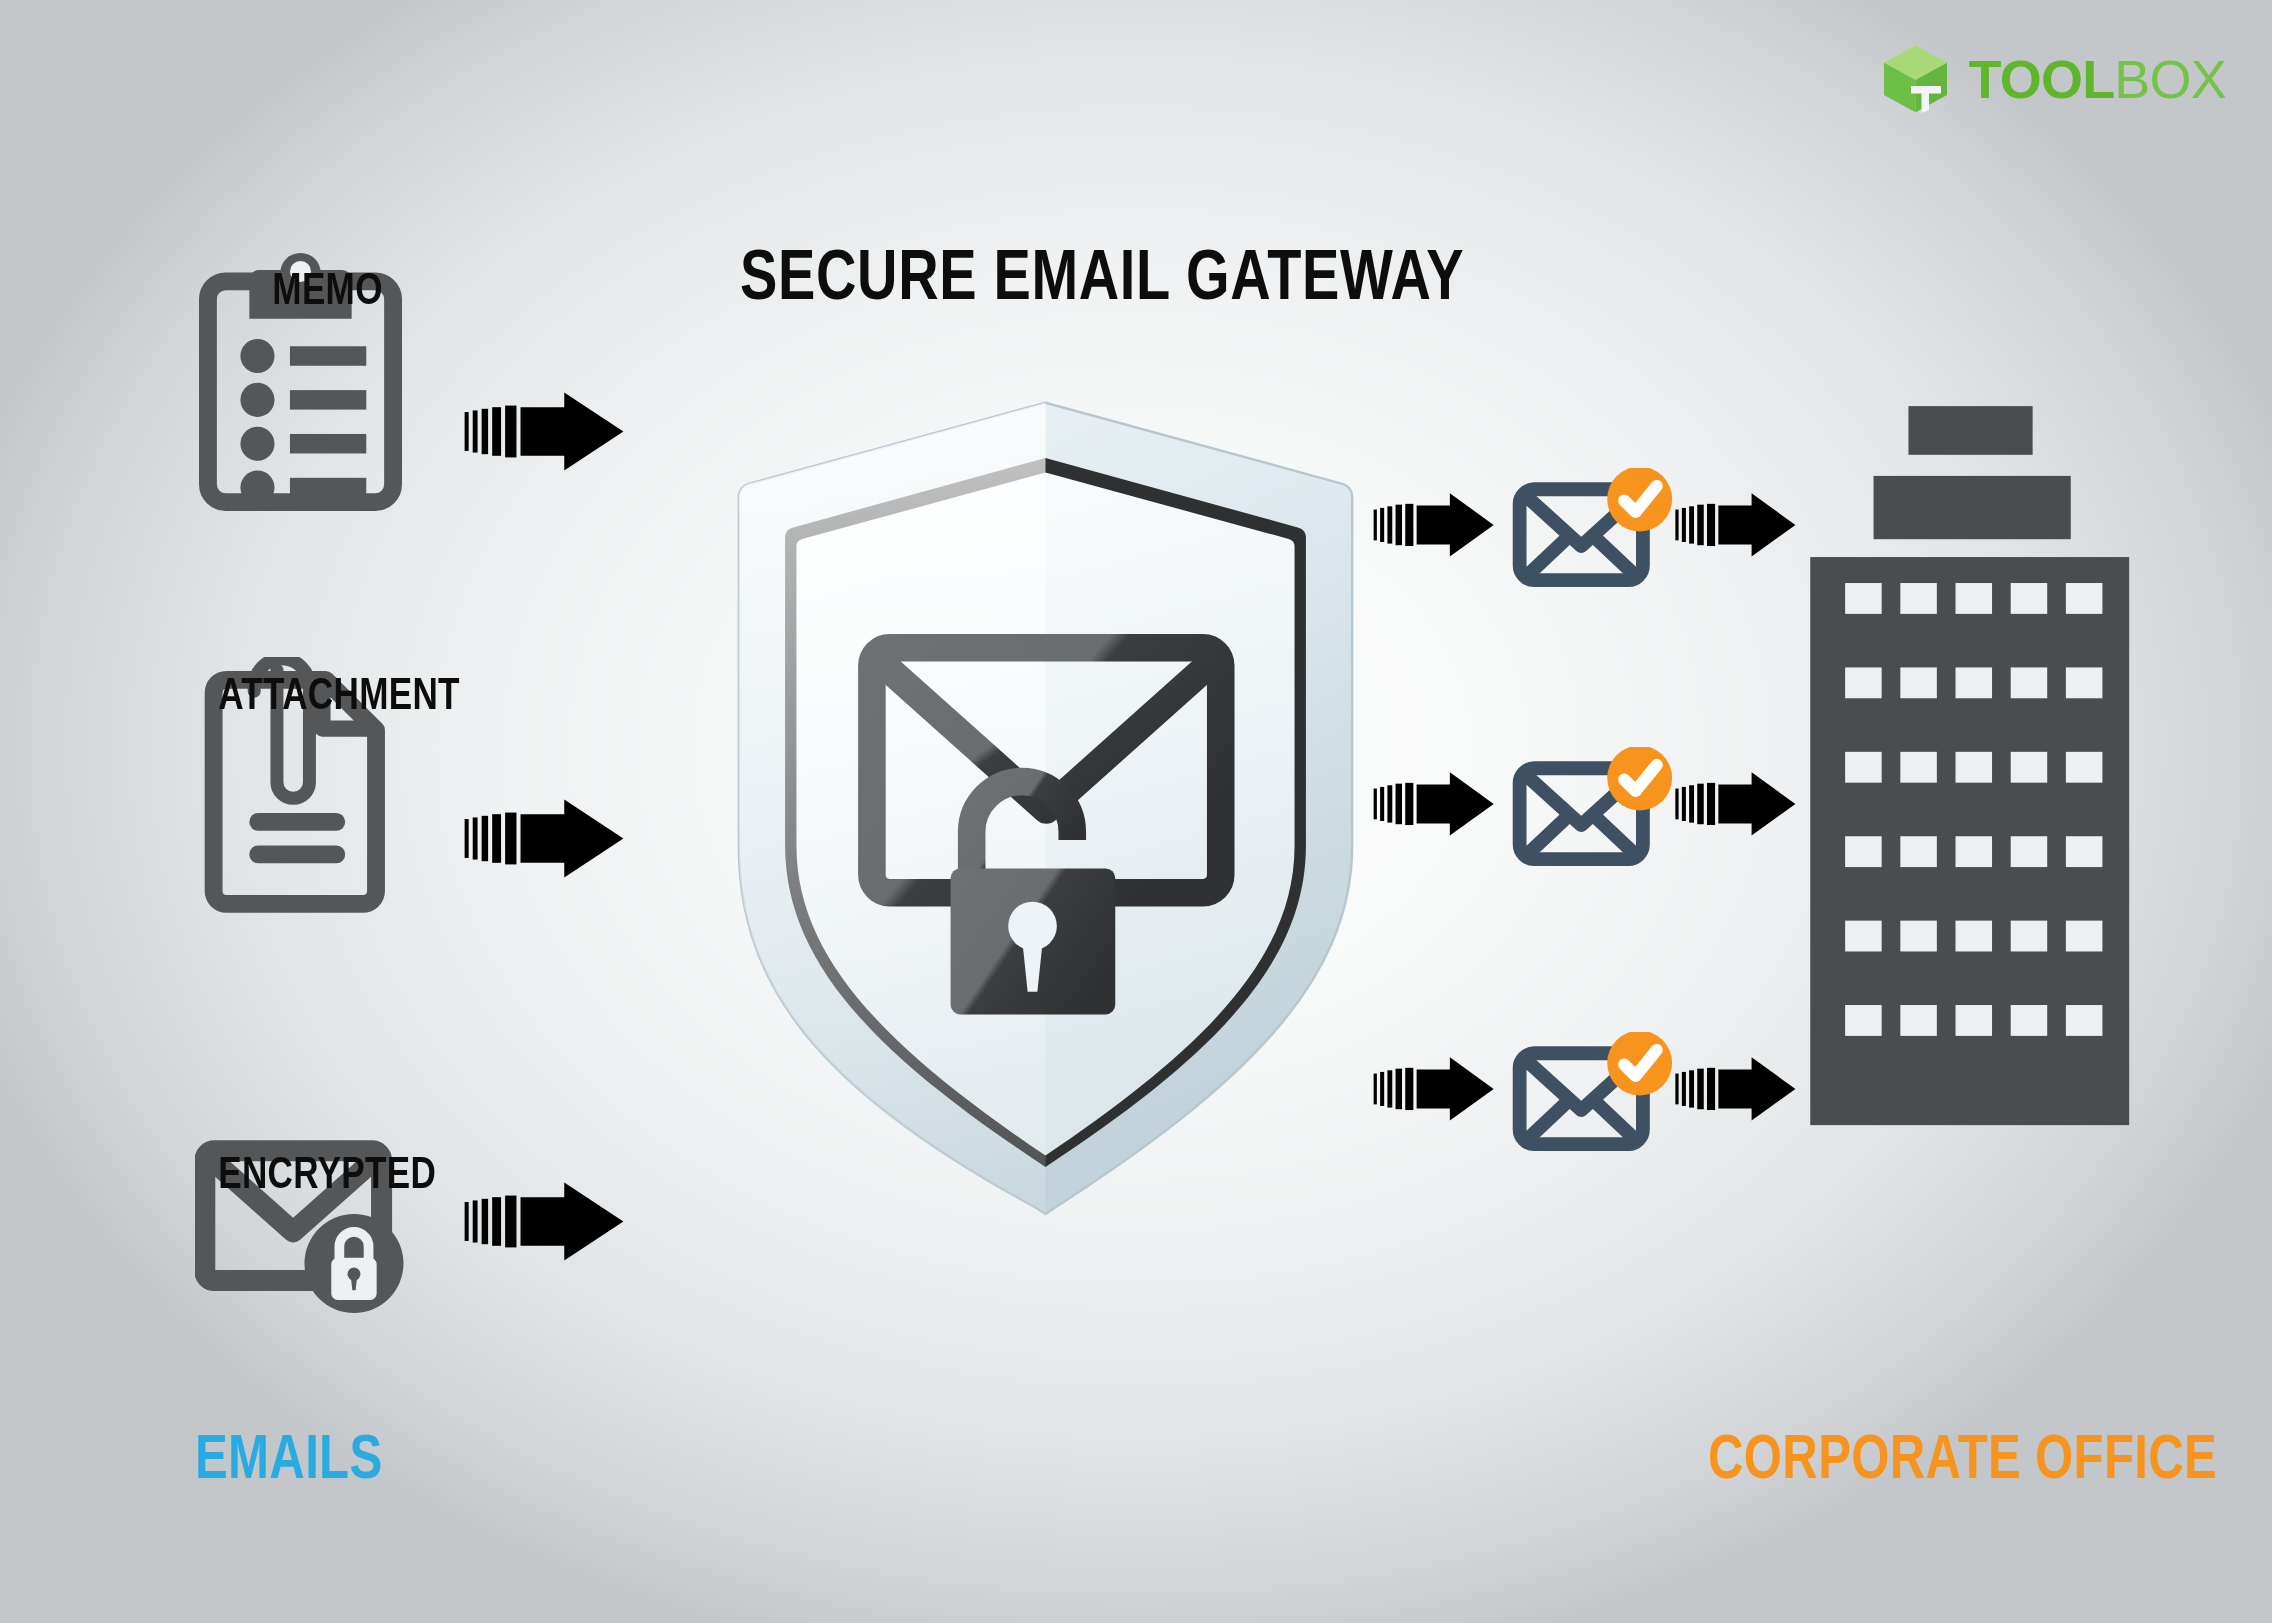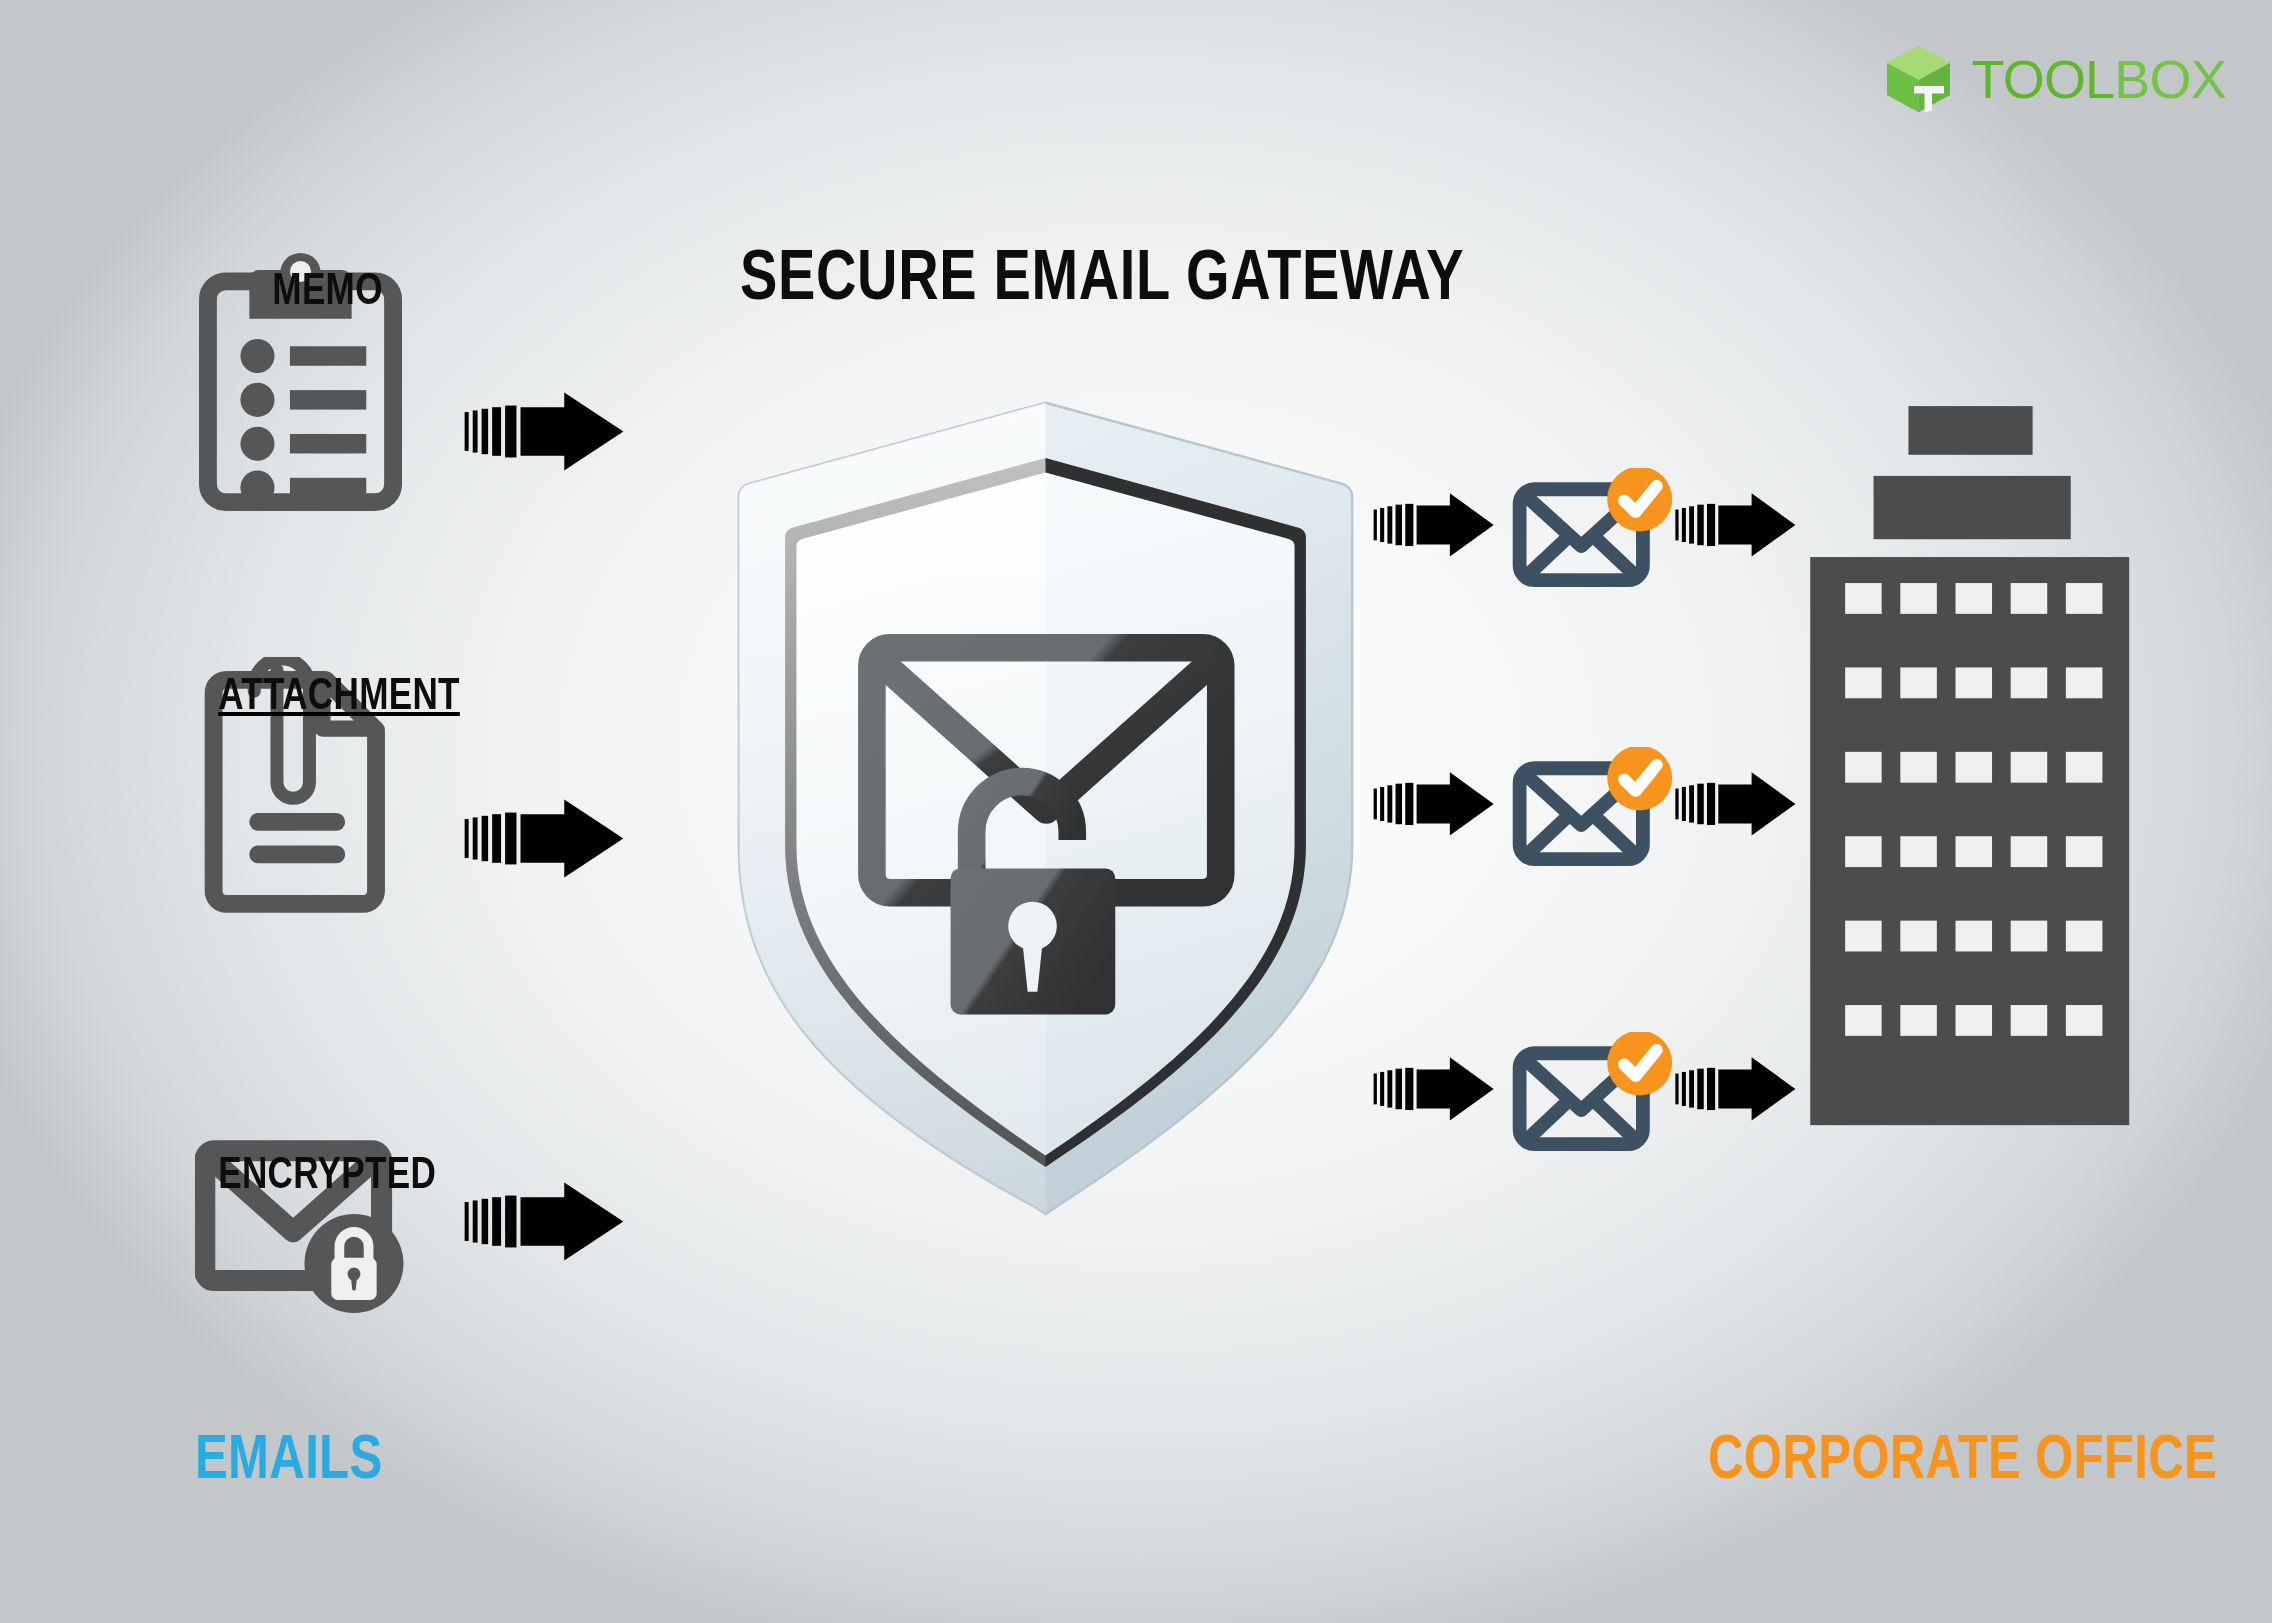--- a/index.html
+++ b/index.html
@@ -37,21 +37,21 @@
     gap: 16px;
   }
   #logo .cube { width: 75px; height: 75px; display:block; }
   #logo .wordmark {
     font-family: "Liberation Sans", sans-serif;
     font-size: 54px;
     letter-spacing: -0.8px;
     line-height: 1;
     white-space: nowrap;
   }
-  #logo .tool { font-weight: 400; color: #5FB52C; }
+  #logo .tool { font-weight: 700; color: #5FB52C; }
   #logo .box  { font-weight: 400; color: #74C246; }
 
   
   #title {
     position: absolute;
     left: 740px;
     top: 235px;
     font-family: "Liberation Sans Narrow", "Liberation Sans", sans-serif;
     font-weight: 700;
     font-size: 70px;
@@ -157,21 +157,21 @@
     <svg width="162" height="81" viewBox="0 0 200 100" aria-hidden="true">
       <rect x="2" y="26" width="5" height="48" fill="#000"></rect>
       <rect x="12" y="24" width="6" height="52" fill="#000"></rect>
       <rect x="23" y="22" width="8" height="56" fill="#000"></rect>
       <rect x="36" y="20" width="11" height="60" fill="#000"></rect>
       <rect x="52" y="18" width="14" height="64" fill="#000"></rect>
       <path d="M71,20 H125 V2 L198,50 L125,98 V80 H71 Z" fill="#000"></path>
     </svg>
   </span>
 
-  <div class="source-item" style="top:657px;text-decoration:underline;">
+  <div class="source-item" style="top:657px;">
     <span class="icon-wrap">
       <svg width="203" height="260" viewBox="0 0 250 320" aria-hidden="true">
         <path d="M34,28 h122 l62,62 v198 a16,16 0 0 1 -16,16 h-168 a16,16 0 0 1 -16,-16 v-244 a16,16 0 0 1 16,-16 z" fill="none" stroke="#545658" stroke-width="22" stroke-linejoin="round"></path>
         <path d="M152,30 v58 h58" fill="none" stroke="#545658" stroke-width="20" stroke-linejoin="round"></path>
         <path d="M96,16 v138 a20,20 0 0 0 40,0 v-118 a34,34 0 0 0 -68,0 v6" fill="none" stroke="#545658" stroke-width="16" stroke-linecap="round"></path>
         <rect x="62" y="192" width="118" height="22" rx="11" fill="#545658"></rect>
         <rect x="62" y="232" width="118" height="22" rx="11" fill="#545658"></rect>
       </svg>
     </span>
     <span class="cap-label">ATTACHMENT</span>

